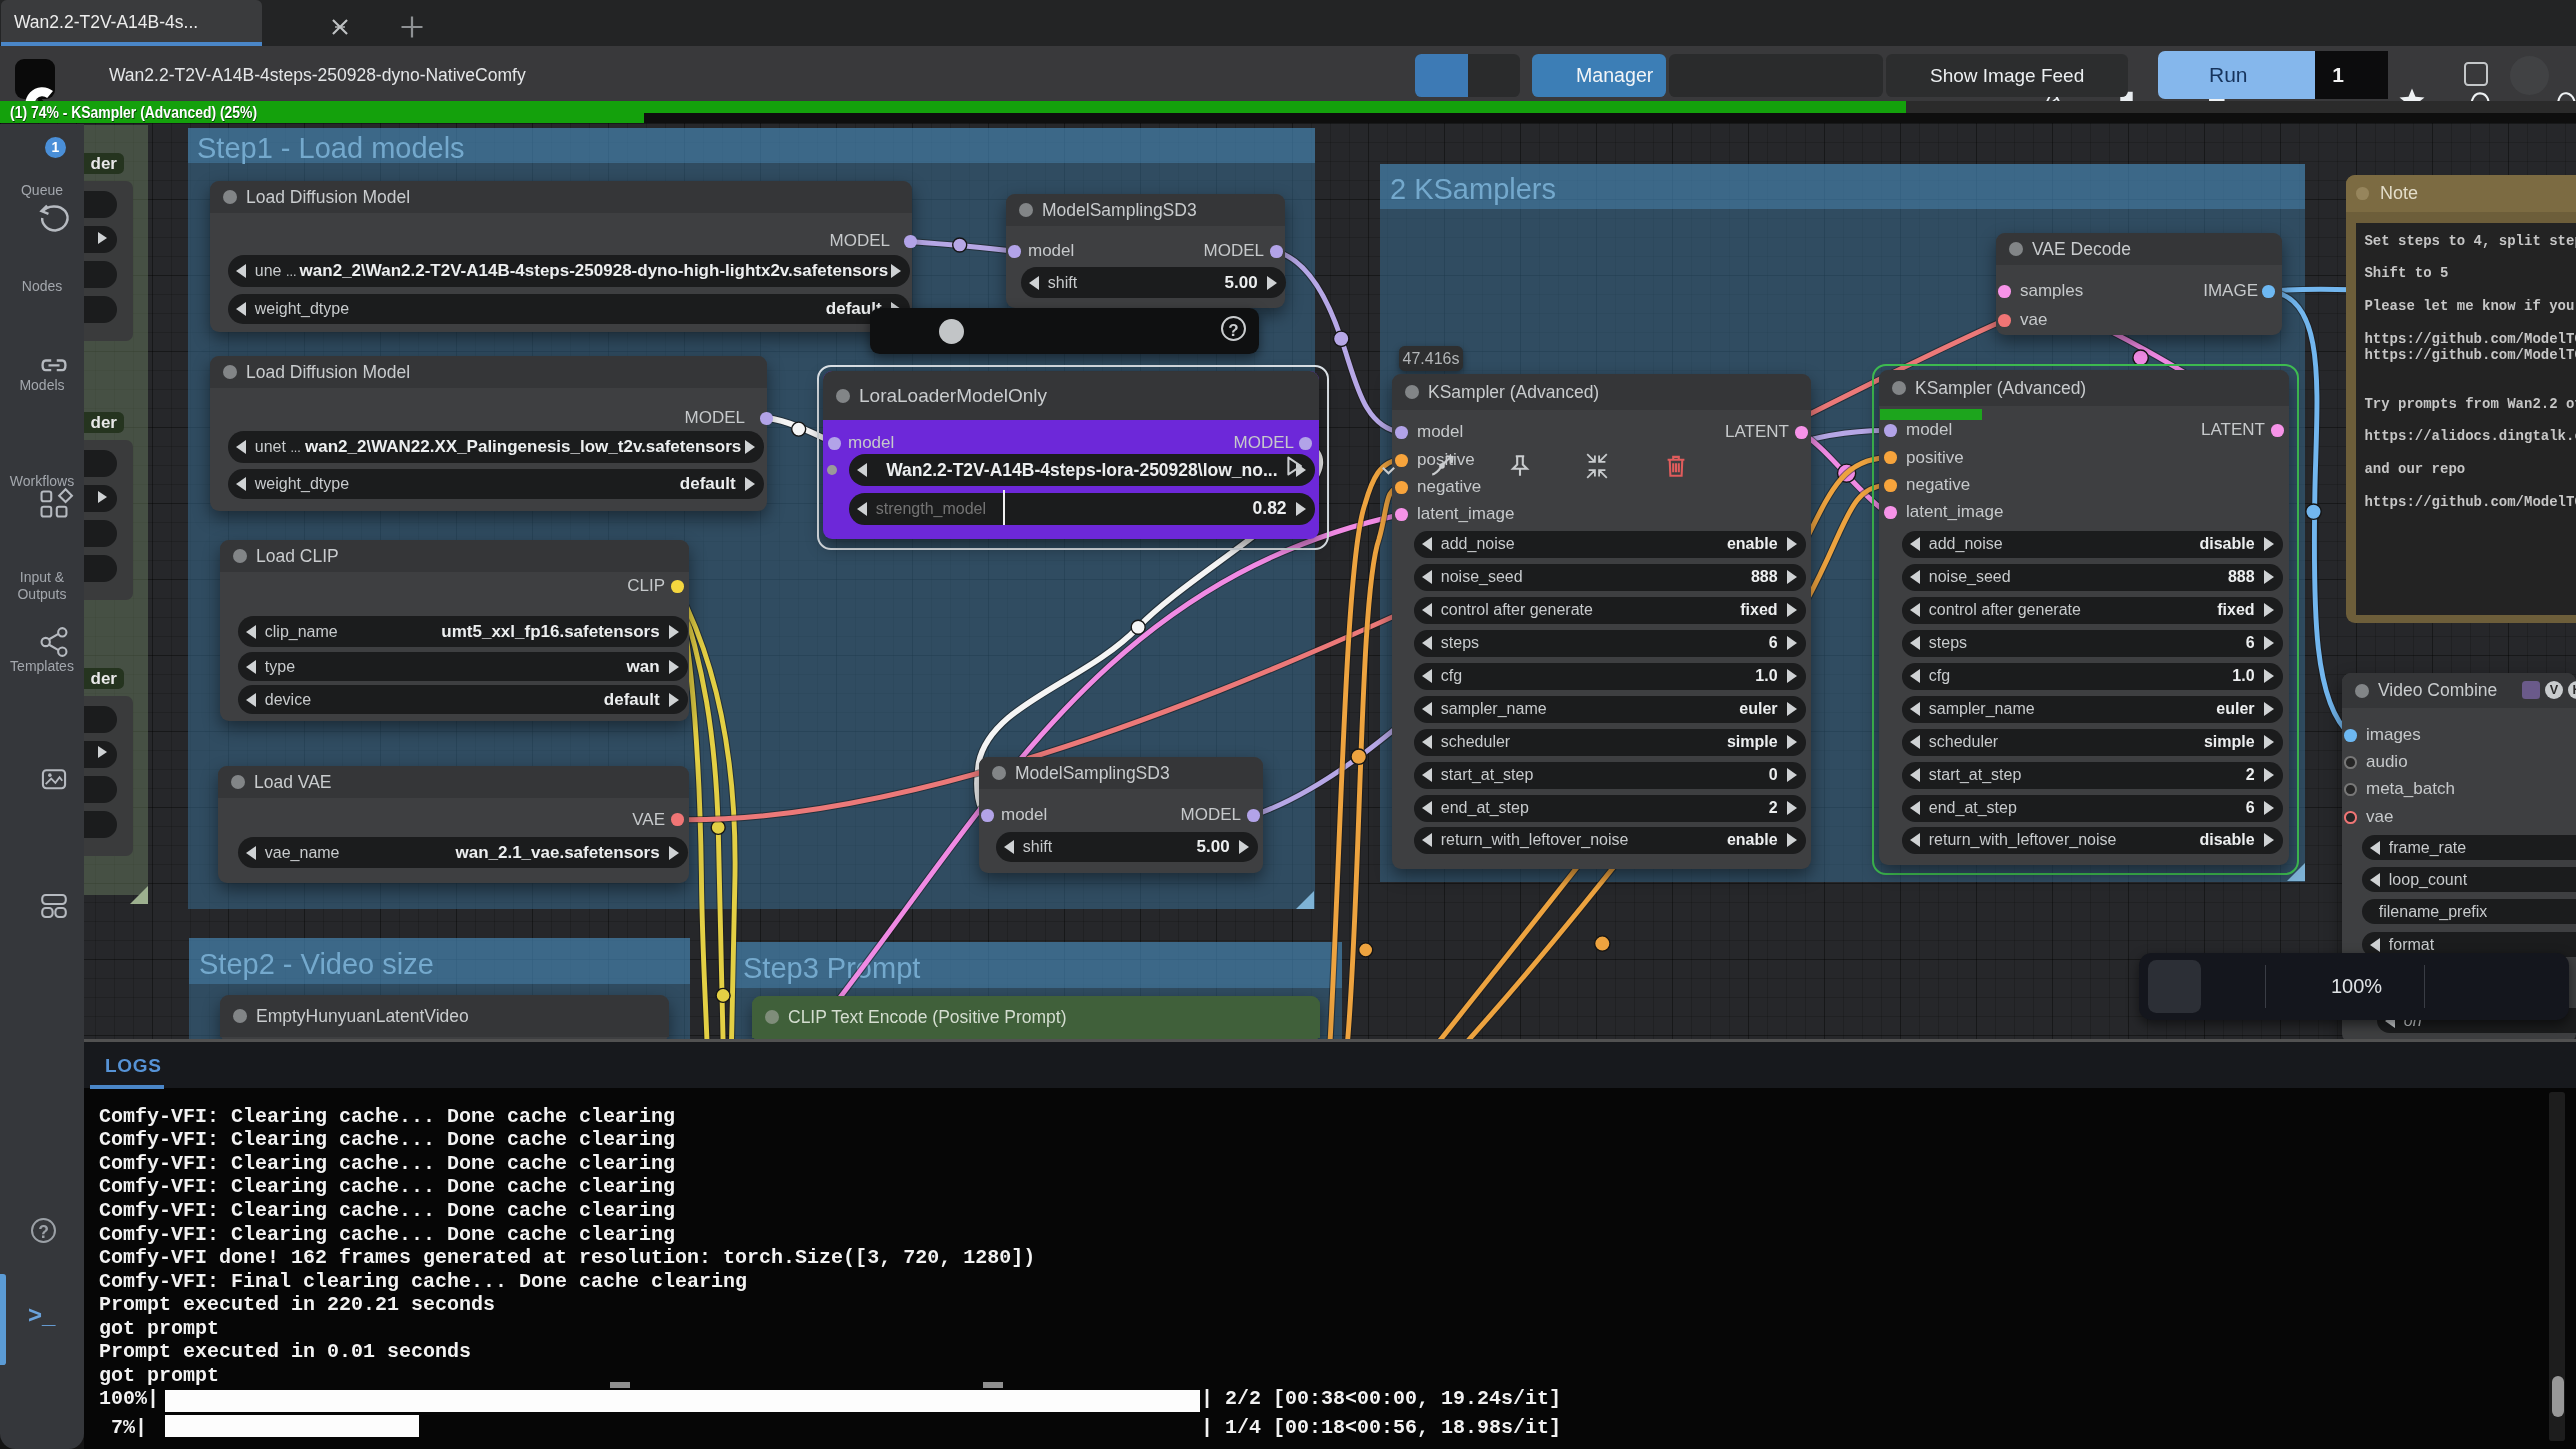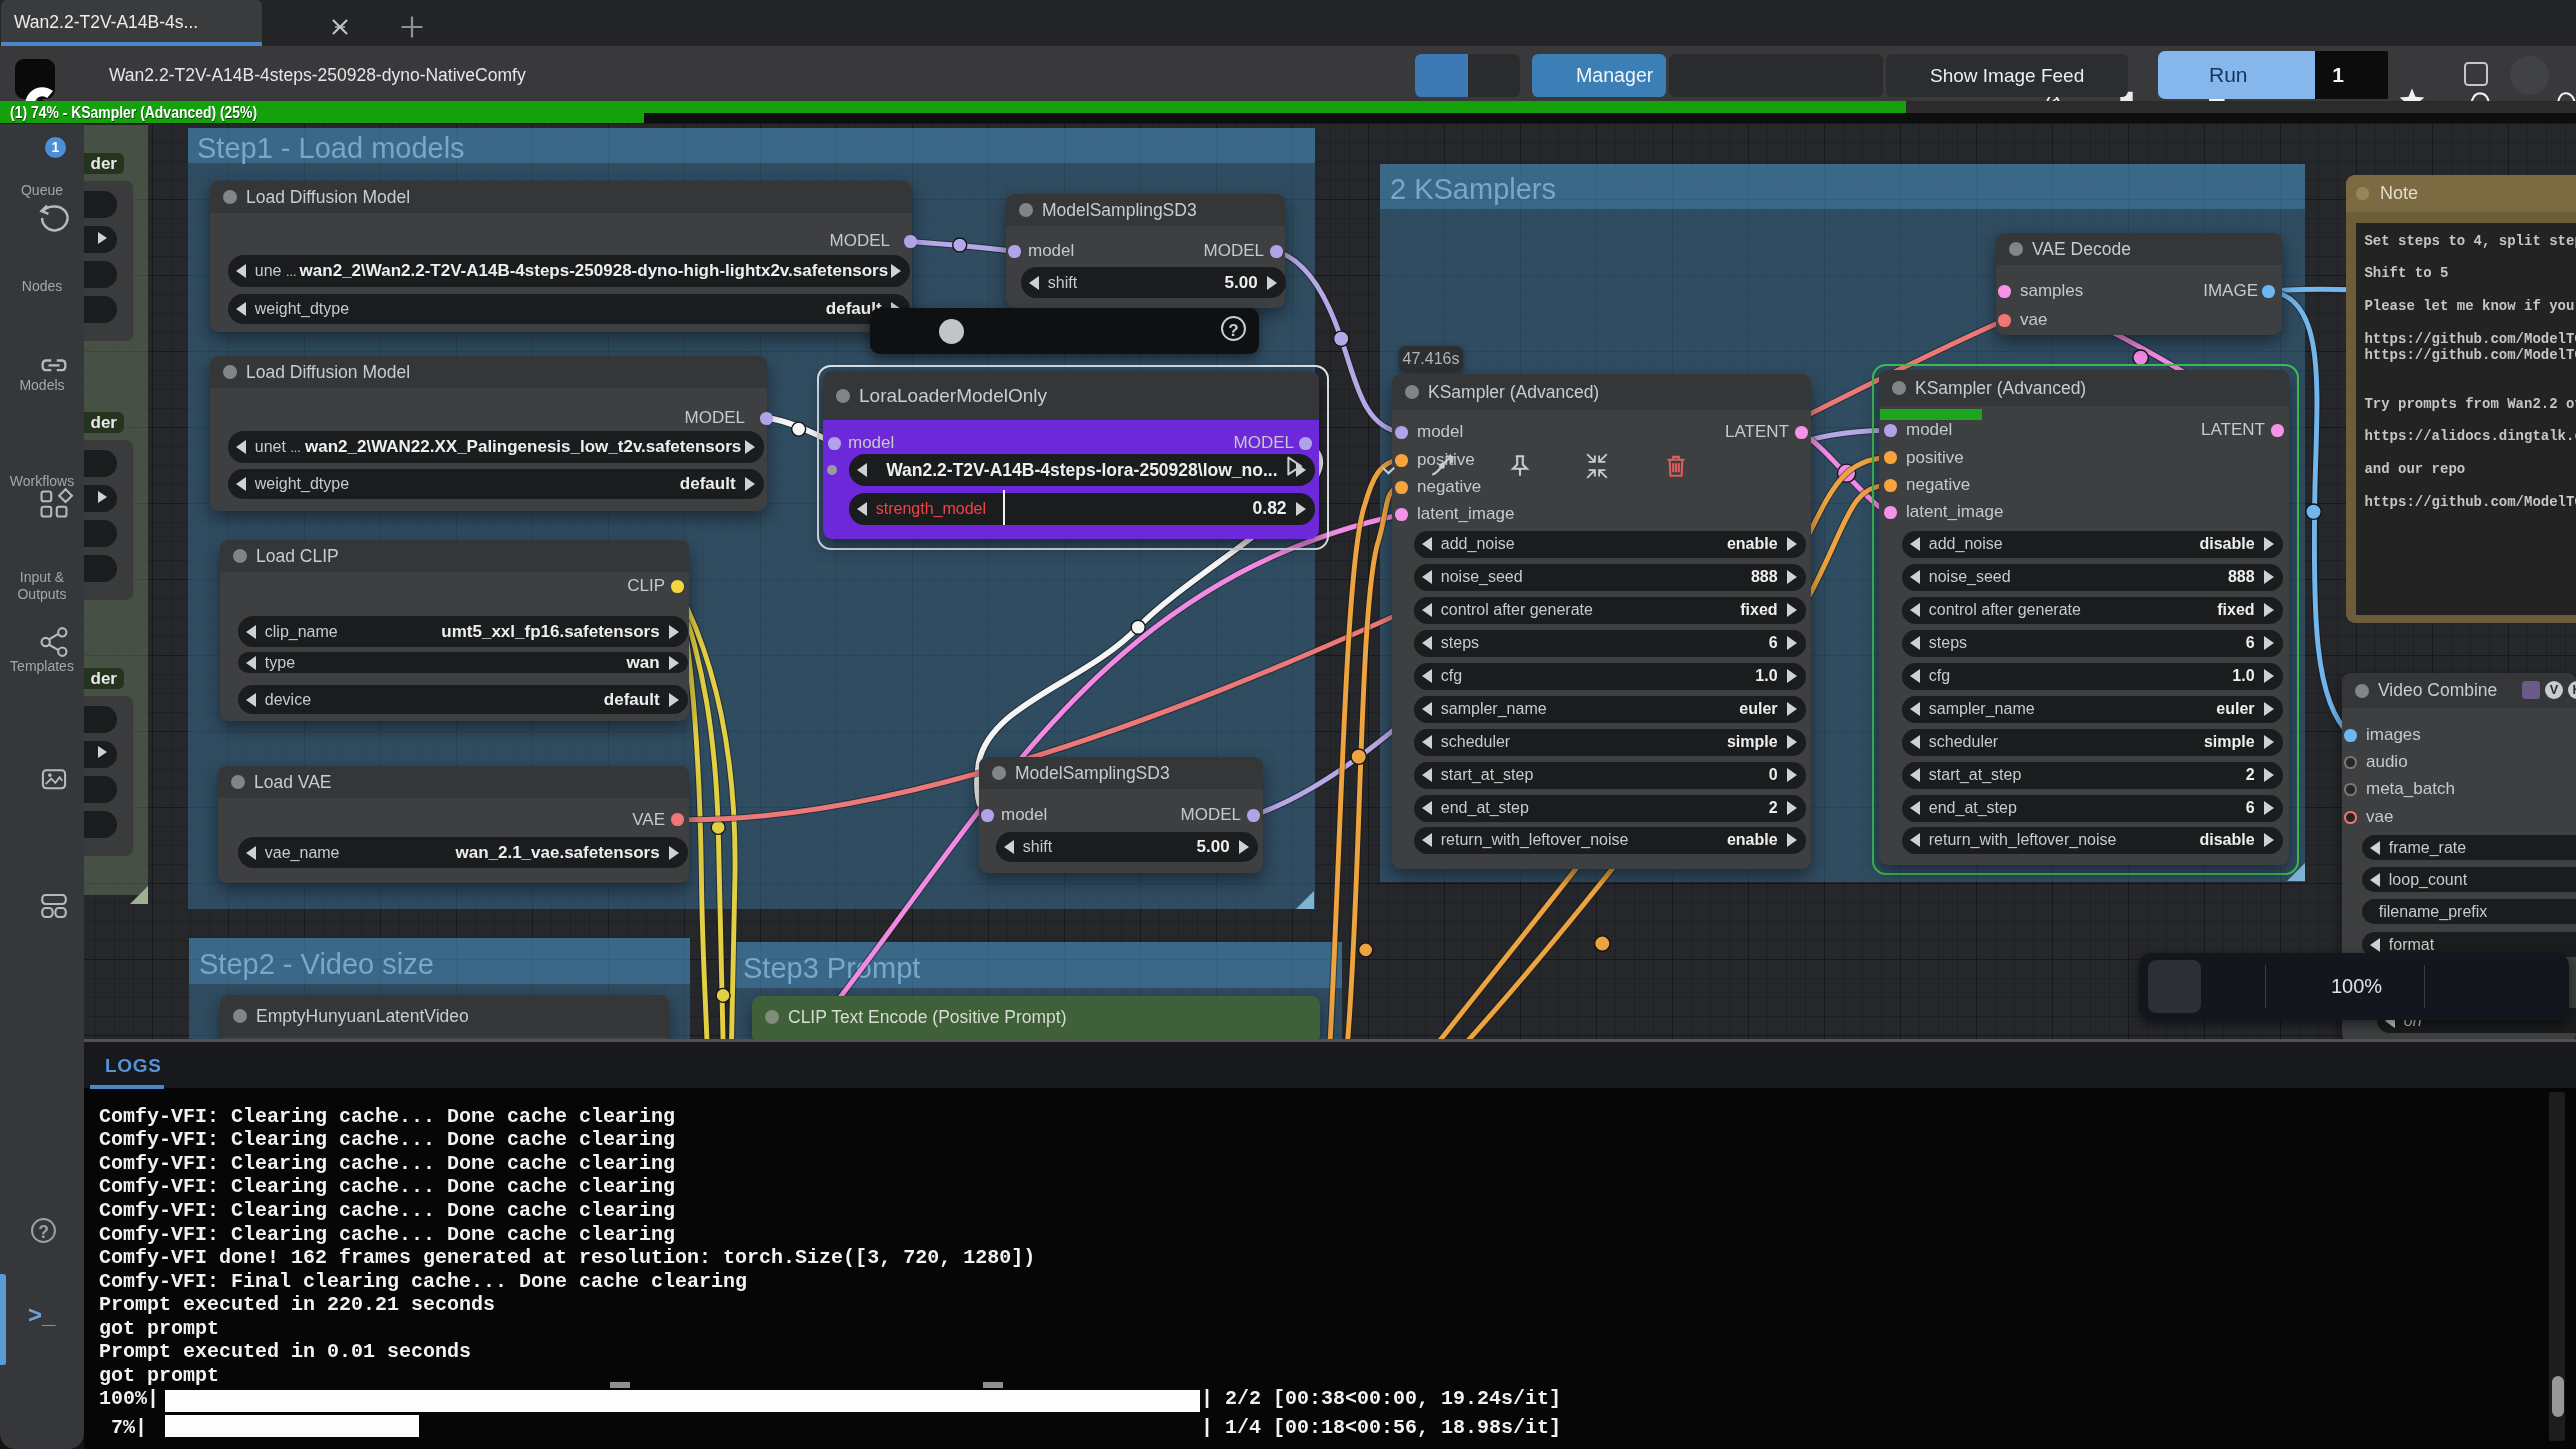--- a/index.html
+++ b/index.html
@@ -151,21 +151,21 @@
 <div style="left:1112px;top:432px;width:182px;height:22.4px;color:#c6c9cb;font-size:17px;line-height:22.4px;text-align:right;white-space:nowrap;">MODEL</div>
 <div style="left:1299px;top:437px;width:12.6px;height:12.6px;border-radius:50%;background:#b2a3e8;"></div>
 <div style="left:827px;top:465px;width:9.8px;height:9.8px;border-radius:50%;background:#9a9a9a;"></div>
 <div class="pl" style="left:849px;top:454px;width:449px;height:32px;border-radius:16px;background:#1b1c1d;display:flex;align-items:center;padding:0 8.4px;overflow:hidden;">
     <span class="arl"></span>
     <span style="color:#eceeef;font-size:17.5px;font-weight:700;margin:0 auto;white-space:nowrap;">Wan2.2-T2V-A14B-4steps-lora-250928\low_no...</span>
     <span class="arr"></span>
   </div>
 <div class="pl" style="left:849px;top:493px;width:449px;height:31.5px;border-radius:15.7px;background:#1b1c1d;display:flex;align-items:center;padding:0 8.4px;overflow:hidden;">
     <span class="arl"></span>
-    <span style="color:#ef4444;font-size:16px;margin-left:8.4px;white-space:nowrap;">strength_model</span>
+    <span style="color:#737373;font-size:16px;margin-left:8.4px;white-space:nowrap;">strength_model</span>
     <span style="flex:1"></span>
     <span style="color:#eceeef;font-size:17.5px;font-weight:700;margin-right:9.8px;white-space:nowrap;">0.82</span>
     <span class="arr"></span>
   </div>
 <div style="left:1003px;top:490px;width:2.1px;height:35px;background:#f0f0f0;"></div>
 <div style="left:1006px;top:194px;width:279px;height:114px;background:#3e3f41;border-radius:9px;box-shadow:0 7px 17px rgba(0,0,0,.45);position:absolute;">
     <div style="left:0px;top:0px;width:279px;height:32px;background:#353638;border-radius:9px 9px 0 0;"></div>
     <div style="left:12.6px;top:9px;width:14px;height:14px;border-radius:50%;background:#828587;"></div>
     <div style="left:36px;top:0px;width:237px;height:32px;color:#c9ccce;font-size:17.5px;line-height:32px;white-space:nowrap;overflow:hidden;">ModelSamplingSD3</div>
   </div>
@@ -203,21 +203,21 @@
   </div>
 <div style="left:483px;top:575px;width:182px;height:22.4px;color:#c6c9cb;font-size:17px;line-height:22.4px;text-align:right;white-space:nowrap;">CLIP</div>
 <div style="left:671px;top:580px;width:12.6px;height:12.6px;border-radius:50%;background:#f4d63f;"></div>
 <div class="pl" style="left:238px;top:616px;width:433px;height:31px;border-radius:15.4px;background:#1b1c1d;display:flex;align-items:center;padding:0 8.4px;overflow:hidden;">
     <span class="arl"></span>
     <span style="color:#c8cbcd;font-size:16px;margin-left:8.4px;white-space:nowrap;">clip_name</span>
     <span style="flex:1"></span>
     <span style="color:#eceeef;font-size:17px;font-weight:700;margin-right:9.8px;white-space:nowrap;">umt5_xxl_fp16.safetensors</span>
     <span class="arr"></span>
   </div>
-<div class="pl" style="left:238px;top:652px;width:433px;height:21px;border-radius:14.7px;background:#1b1c1d;display:flex;align-items:center;padding:0 8.4px;overflow:hidden;">
+<div class="pl" style="left:238px;top:652px;width:433px;height:29px;border-radius:14.7px;background:#1b1c1d;display:flex;align-items:center;padding:0 8.4px;overflow:hidden;">
     <span class="arl"></span>
     <span style="color:#c8cbcd;font-size:16px;margin-left:8.4px;white-space:nowrap;">type</span>
     <span style="flex:1"></span>
     <span style="color:#eceeef;font-size:17px;font-weight:700;margin-right:9.8px;white-space:nowrap;">wan</span>
     <span class="arr"></span>
   </div>
 <div class="pl" style="left:238px;top:685px;width:433px;height:29px;border-radius:14.7px;background:#1b1c1d;display:flex;align-items:center;padding:0 8.4px;overflow:hidden;">
     <span class="arl"></span>
     <span style="color:#c8cbcd;font-size:16px;margin-left:8.4px;white-space:nowrap;">device</span>
     <span style="flex:1"></span>

